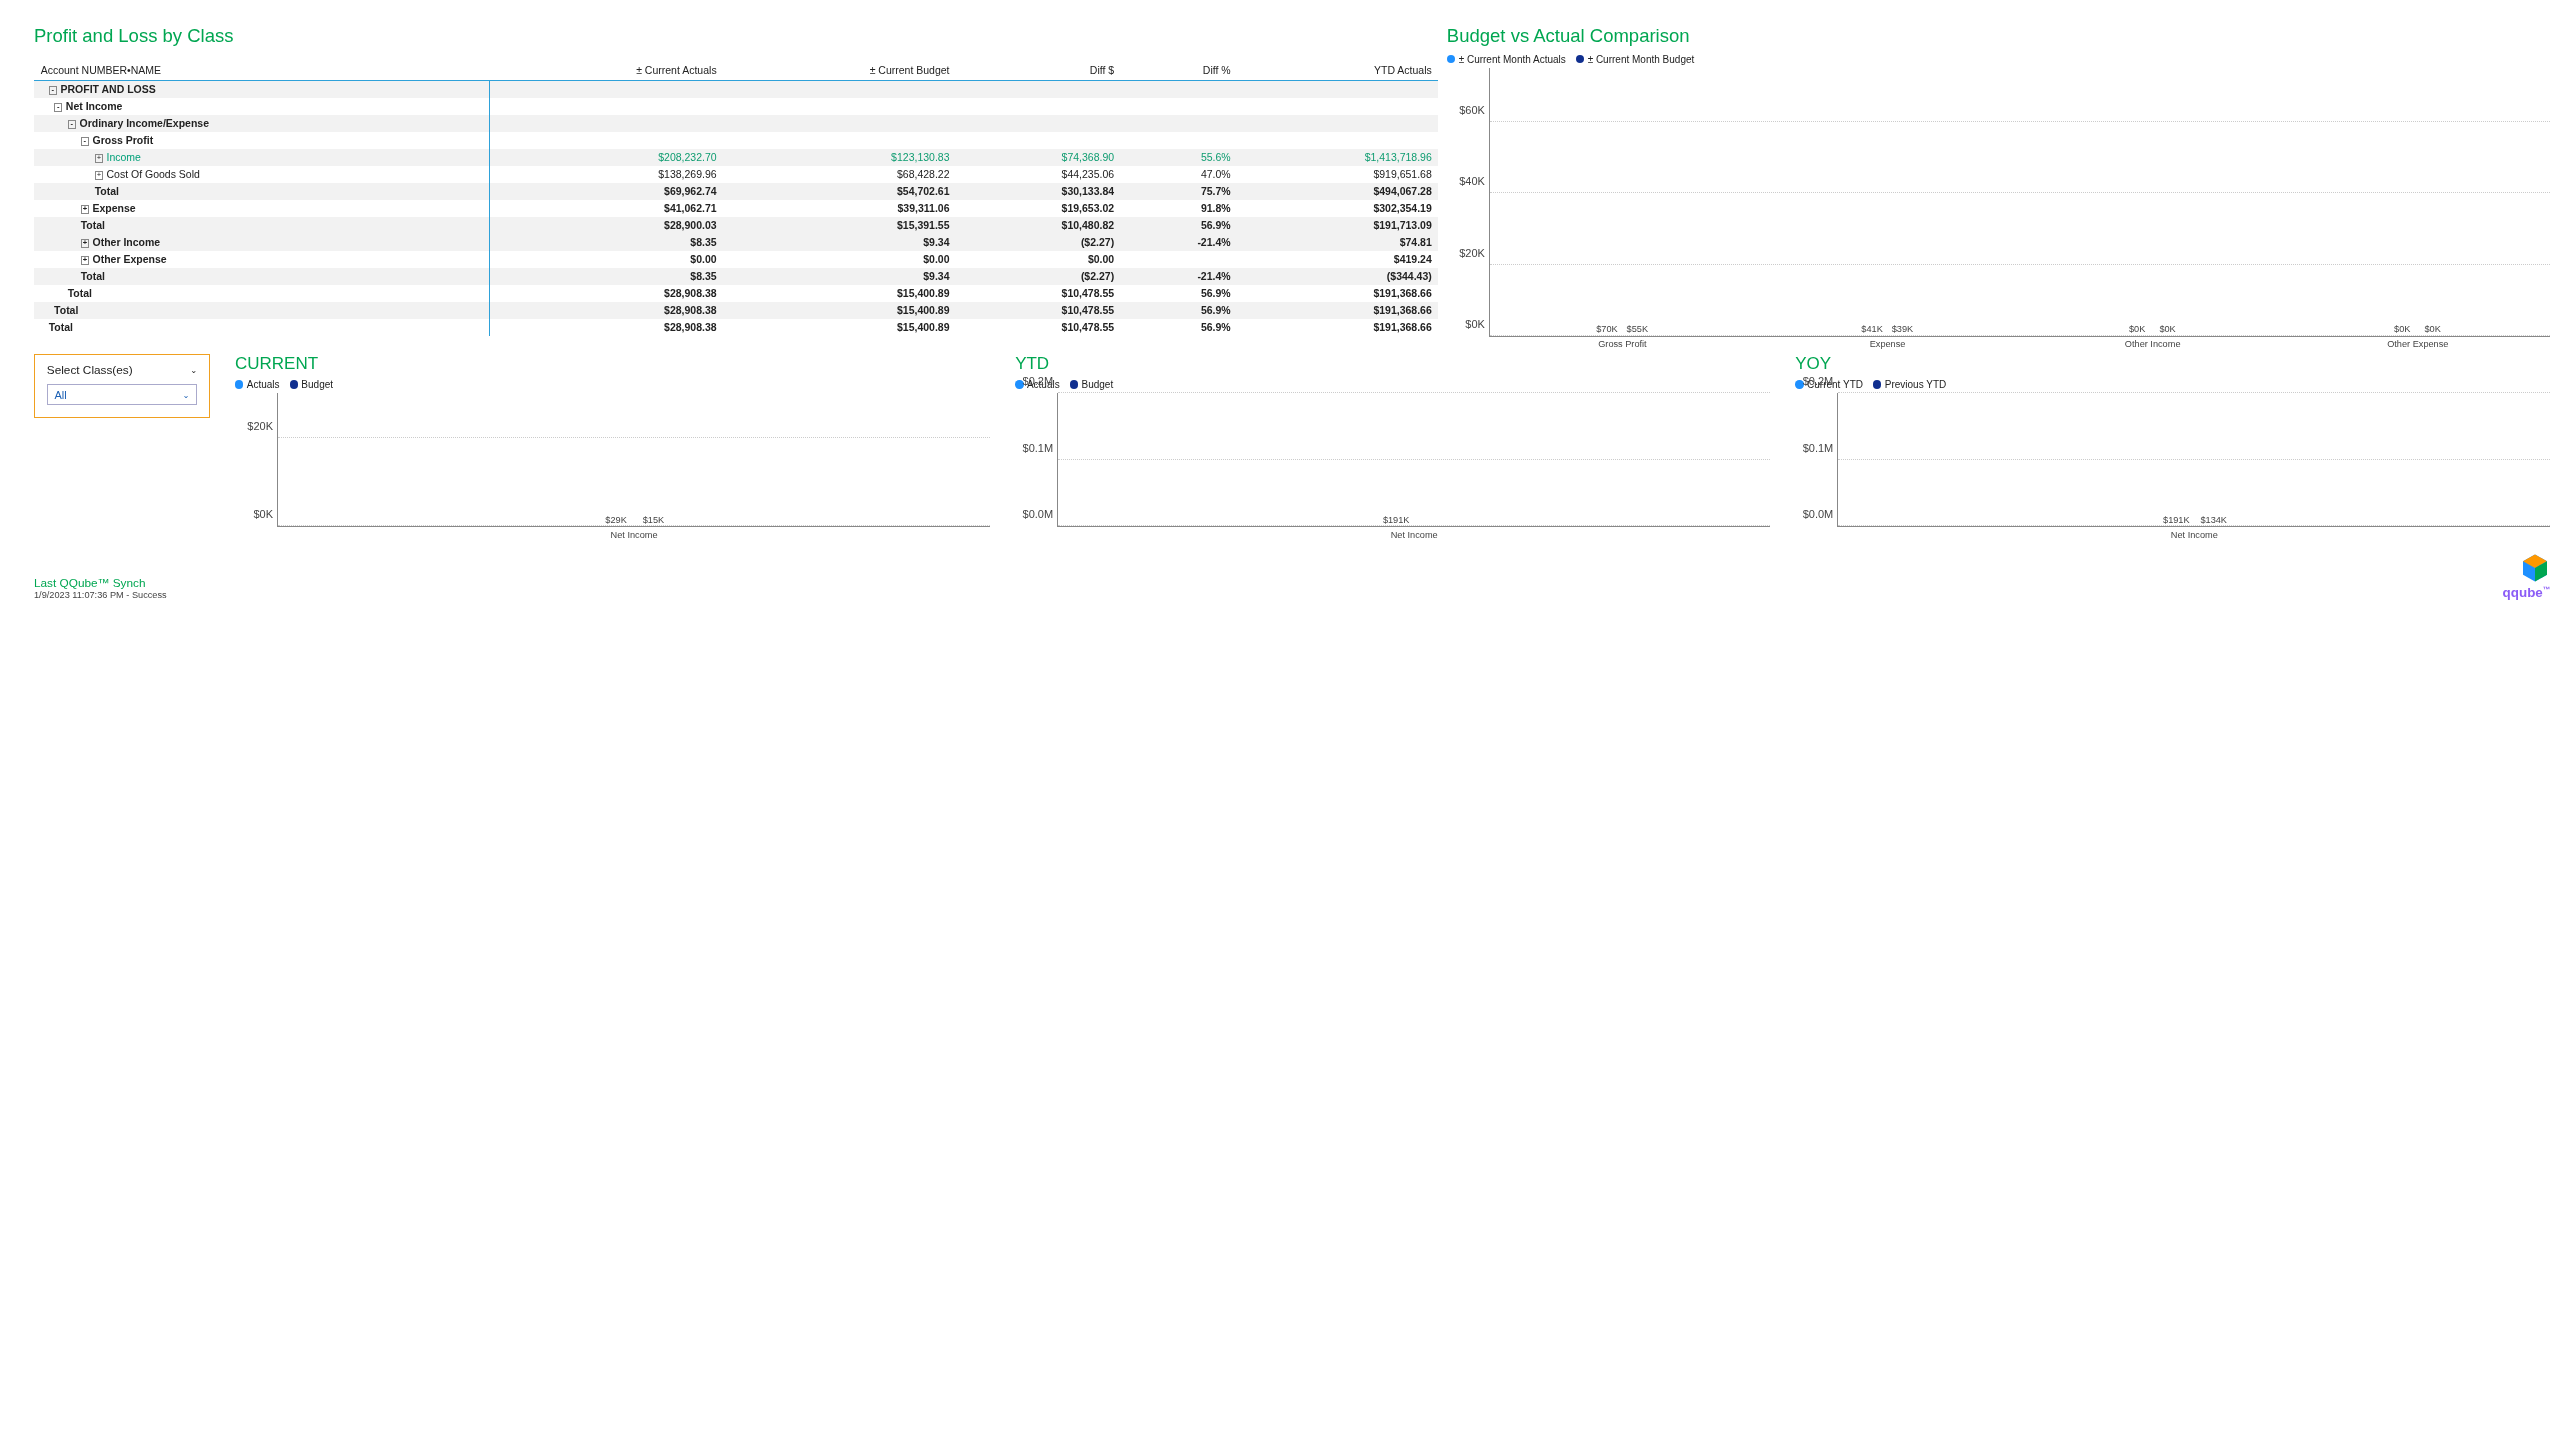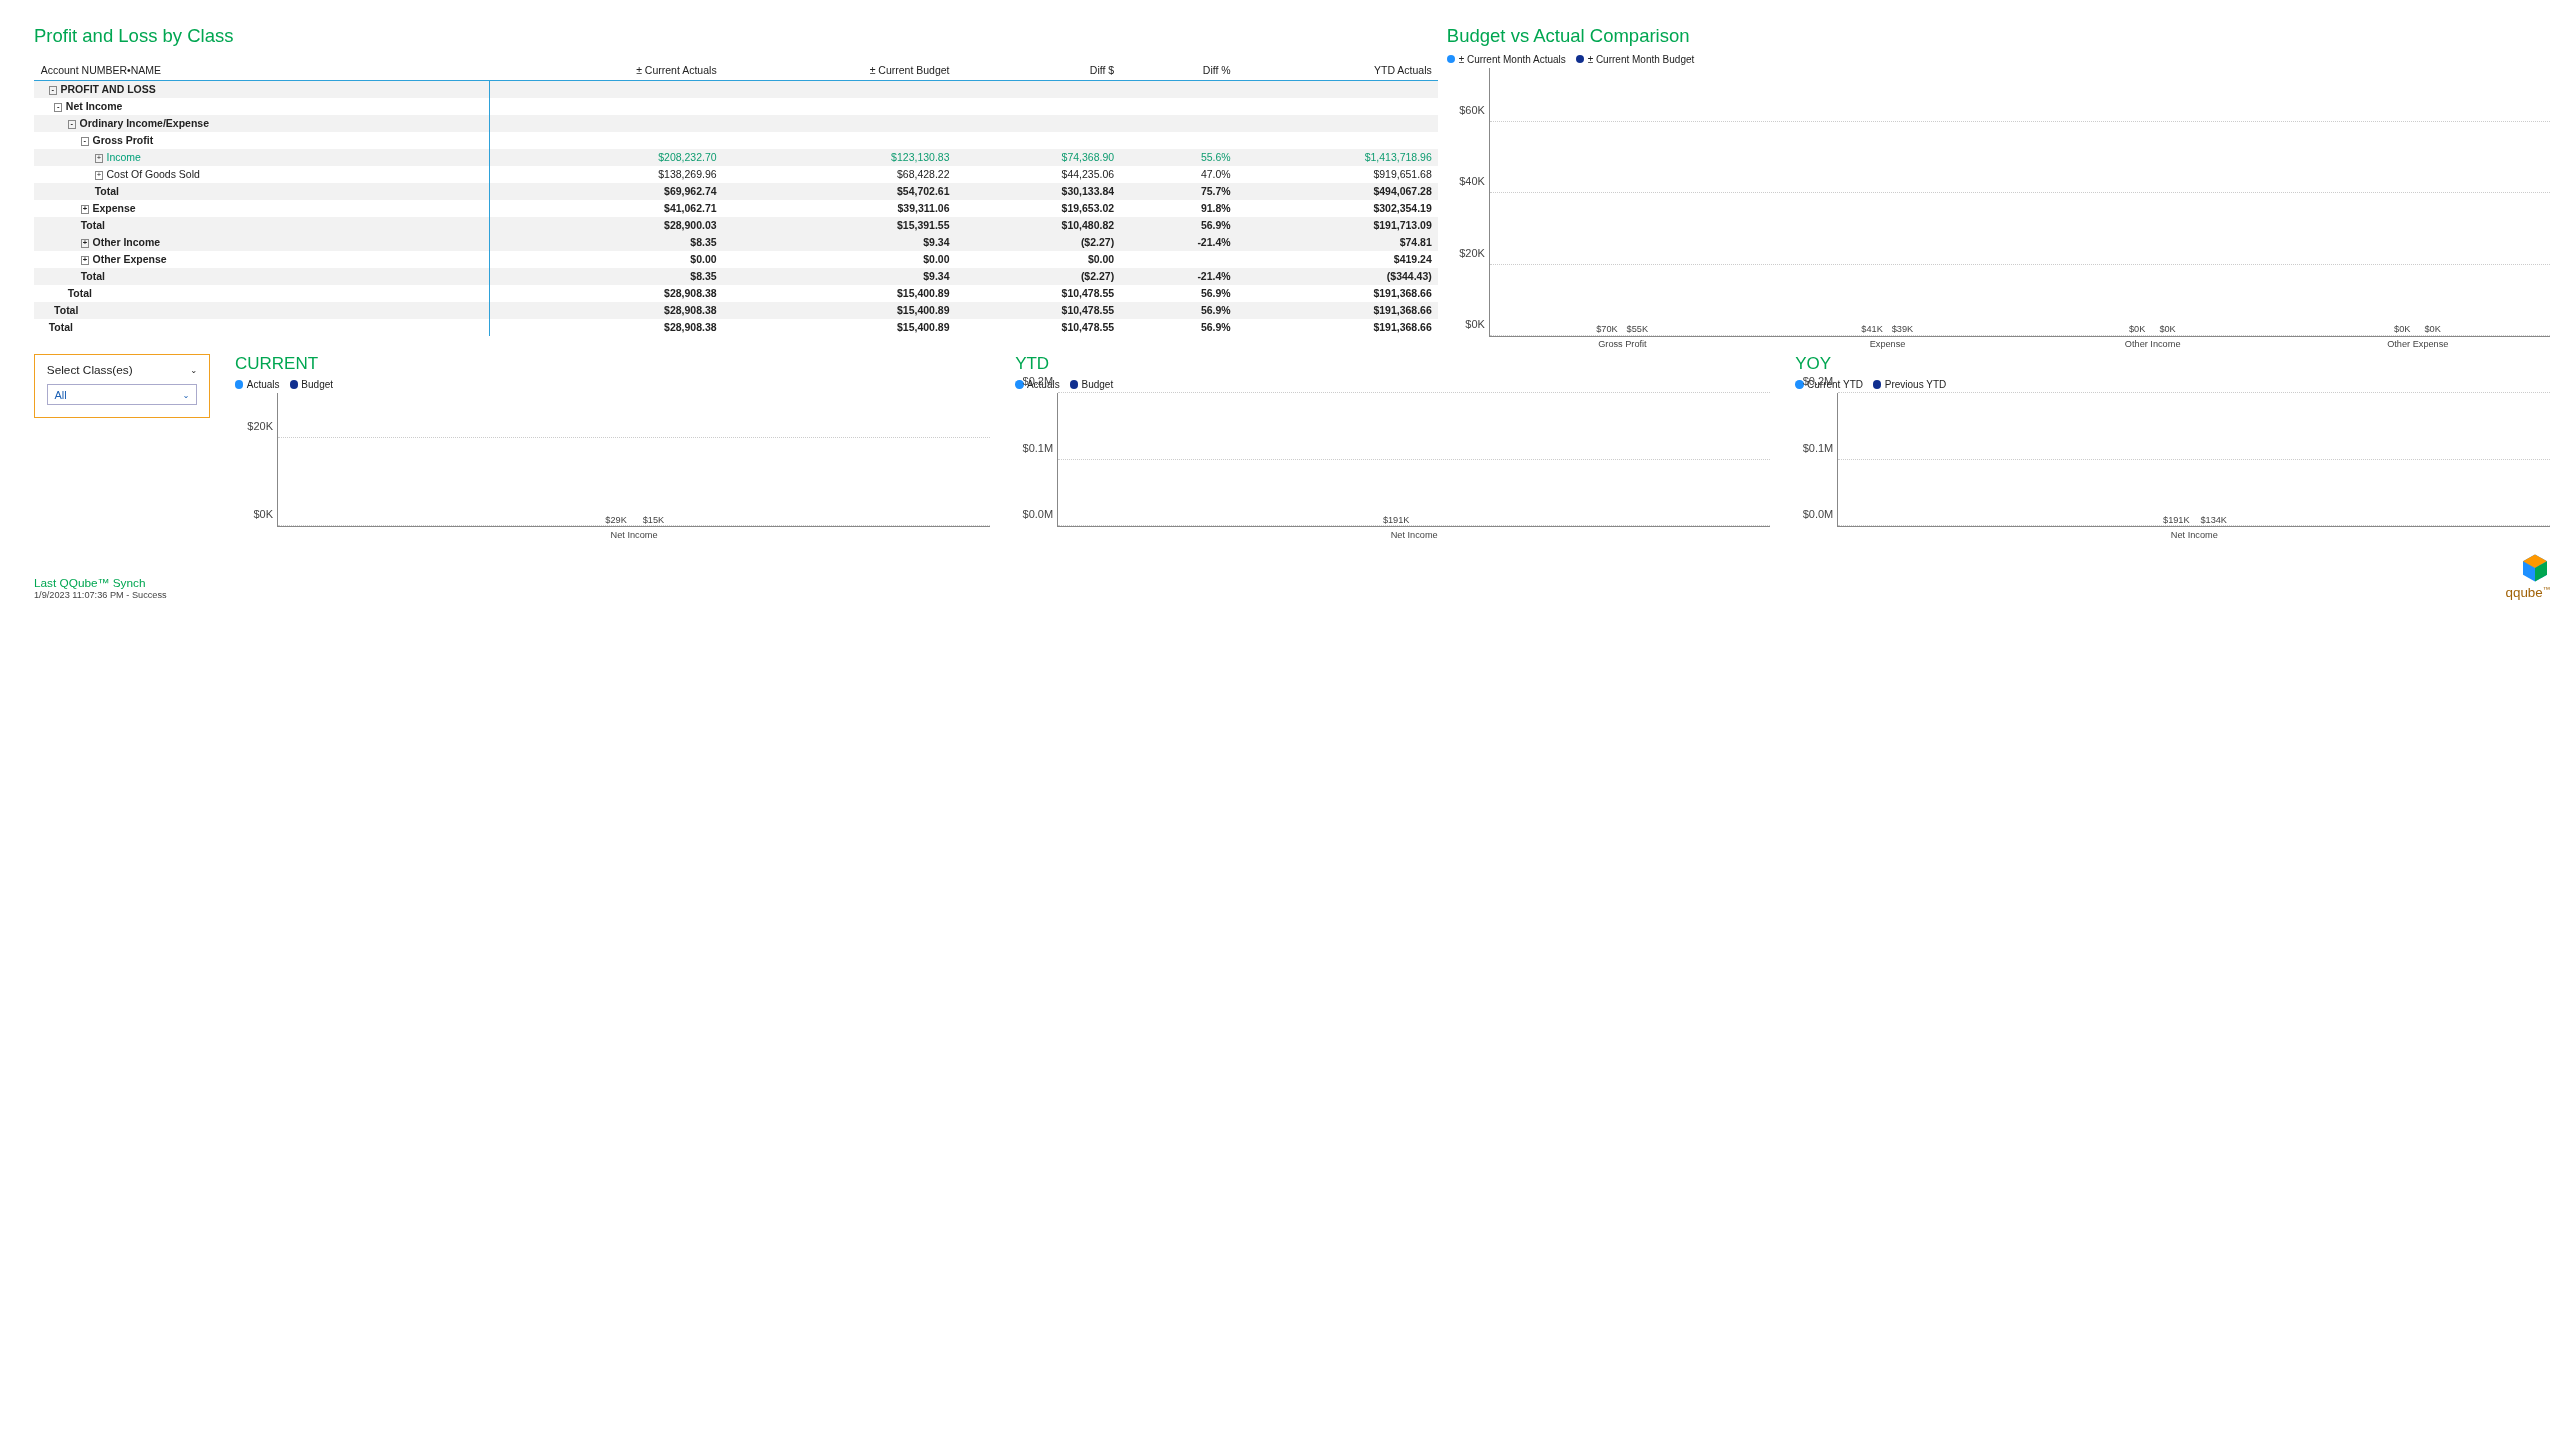--- a/index.html
+++ b/index.html
@@ -56,21 +56,21 @@
   .selector .sel-header { display: flex; justify-content: space-between; align-items: center; margin-bottom: 6.7px; font-size: 11.8px; }
   .selector .sel-dd { border: 0.8px solid #aac; padding: 3.4px 6.7px; display: flex; justify-content: space-between; align-items: center; color: #1a5fb4; font-size: 11px; cursor: pointer; }
   .chev { font-size: 8.4px; }
 
   
   .synch-label { color: #00a651; font-size: 11.8px; }
   .synch-val { font-size: 9.2px; color: #444; }
 
   
   .logo { text-align: right; }
-  .logo-text { color: #a16207; font-weight: 400; font-size: 13.4px; }
+  .logo-text { color: #8b5cf6; font-weight: 700; font-size: 13.4px; }
 </style>
 </head>
 <body>
 
 <div class="dashboard">
 
   <div class="pnl-section">
     <h2 class="section-title">Profit and Loss by Class</h2>
     <table class="pnl-table">
       <thead>

